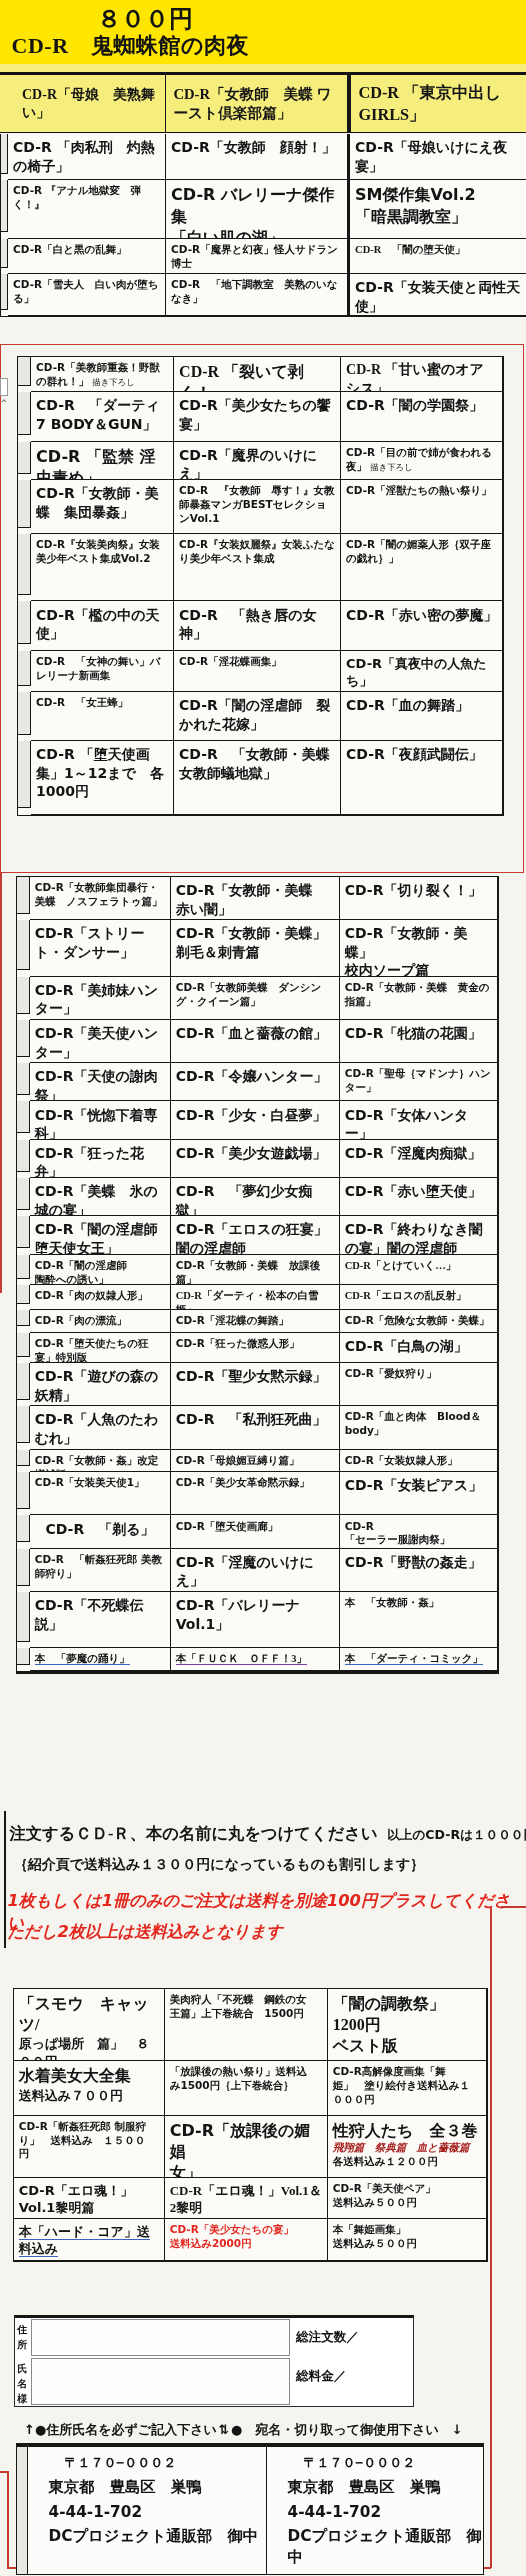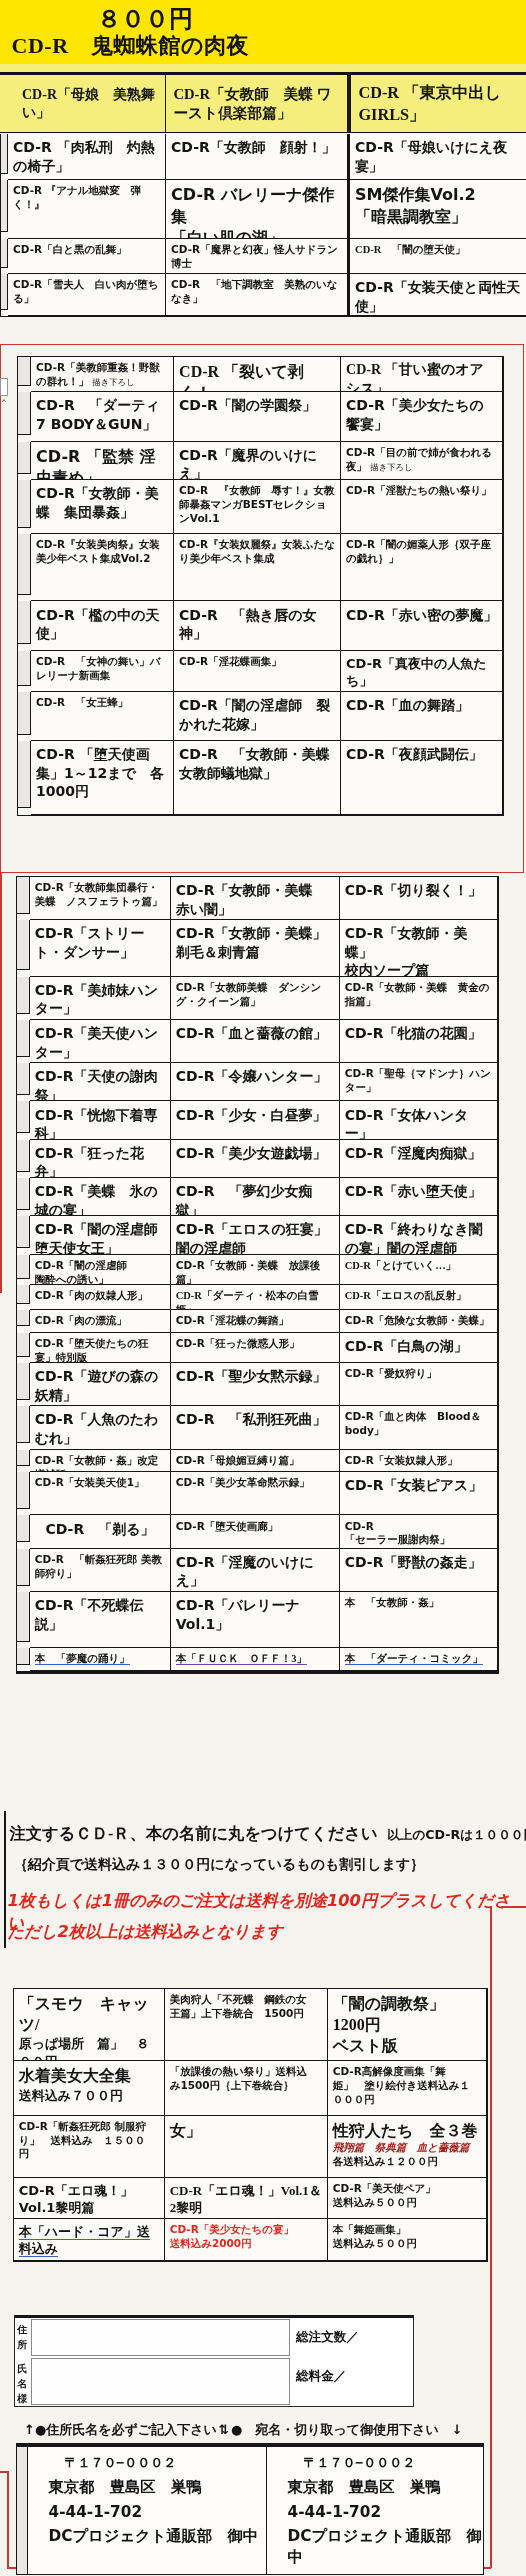--- a/index.html
+++ b/index.html
@@ -150,24 +150,24 @@
         <div><span class="txt">CD-R 「裂いて剥く！」</span></div>
       </div>
       <div class="cell serif" style="height: 28px;">
         <div><span class="txt">CD-R 「甘い蜜のオアシス」</span></div>
       </div>
       <div class="cell gray" style="height: 42px;"></div>
       <div class="cell" style="height: 42px;">
         <div><span class="txt">CD-R　「ダーティ7 BODY＆GUN」</span></div>
       </div>
       <div class="cell" style="height: 42px;">
+        <div><span class="txt">CD-R「美少女たちの饗宴」</span></div>
+      </div>
+      <div class="cell" style="height: 42px;">
         <div><span class="txt">CD-R「闇の学園祭」</span></div>
-      </div>
-      <div class="cell" style="height: 42px;">
-        <div><span class="txt">CD-R「美少女たちの饗宴」</span></div>
       </div>
       <div class="cell gray" style="height: 31px;"></div>
       <div class="cell lg" style="height: 31px;">
         <div><span class="txt">CD-R 「監禁 淫虫責め」</span></div>
       </div>
       <div class="cell" style="height: 31px;">
         <div><span class="txt">CD-R「魔界のいけにえ」</span></div>
       </div>
       <div class="cell sm" style="height: 31px;">
         <div><span class="txt">CD-R「目の前で姉が食われる夜」</span><span class="note">描き下ろし</span></div>
@@ -483,20 +483,21 @@
         <div class="sm"><span class="txt">CD-R高解像度画集「舞</span></div>
         <div class="sm"><span class="txt">姫」　塗り絵付き送料込み１</span></div>
         <div class="sm"><span class="txt">０００円</span></div>
       </div>
       <div class="cell" style="height: 55px;">
         <div class="sm"><span class="txt">CD-R「斬姦狂死郎 制服狩</span></div>
         <div class="sm"><span class="txt">り」　送料込み　１５００</span></div>
         <div class="sm"><span class="txt">円</span></div>
       </div>
       <div class="cell" style="height: 55px;">
+        <div class="lg"><span class="txt">CD-R「放課後の媚娼</span></div>
         <div class="lg"><span class="txt">女」</span></div>
       </div>
       <div class="cell" style="height: 55px;">
         <div class="lg"><span class="txt">性狩人たち　全３巻</span></div>
         <div class="sm dred"><span class="txt">飛翔篇　祭典篇　血と薔薇篇</span></div>
         <div class="sm"><span class="txt">各送料込み１２００円</span></div>
       </div>
       <div class="cell" style="height: 34px;">
         <div class="xs"><span class="txt">CD-R「エロ魂！」Vol.1黎明篇</span></div>
         <div class="xs"><span class="txt">Vol.2疾走篇</span></div>

